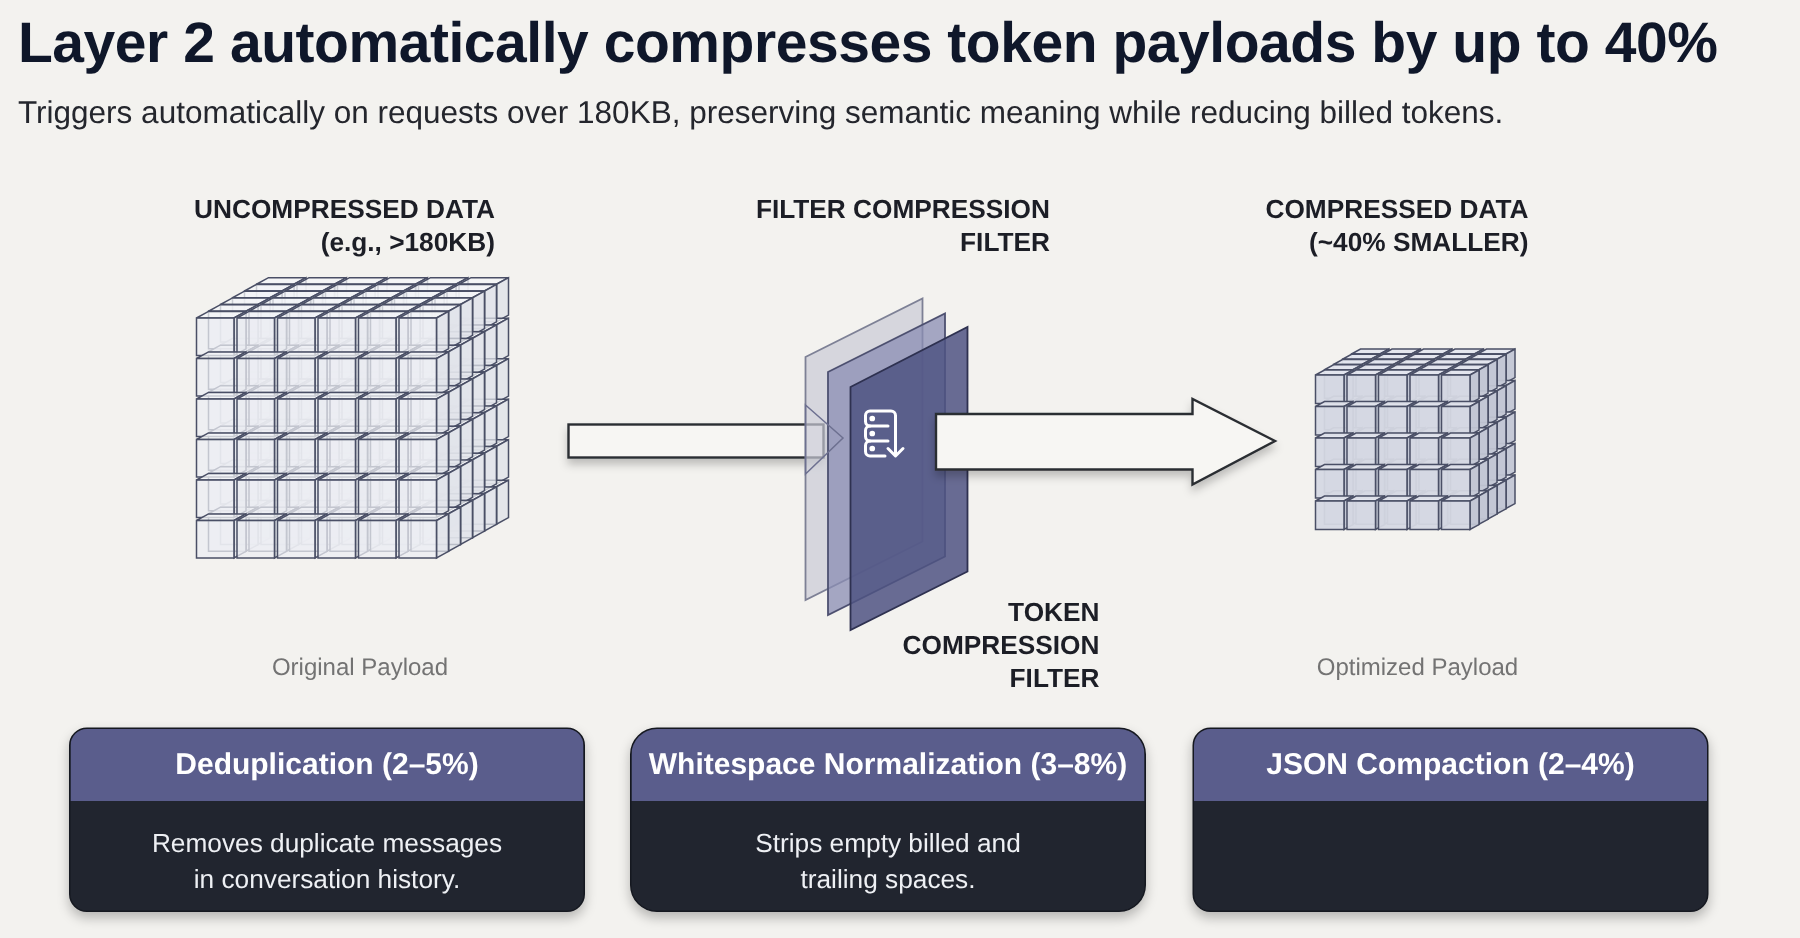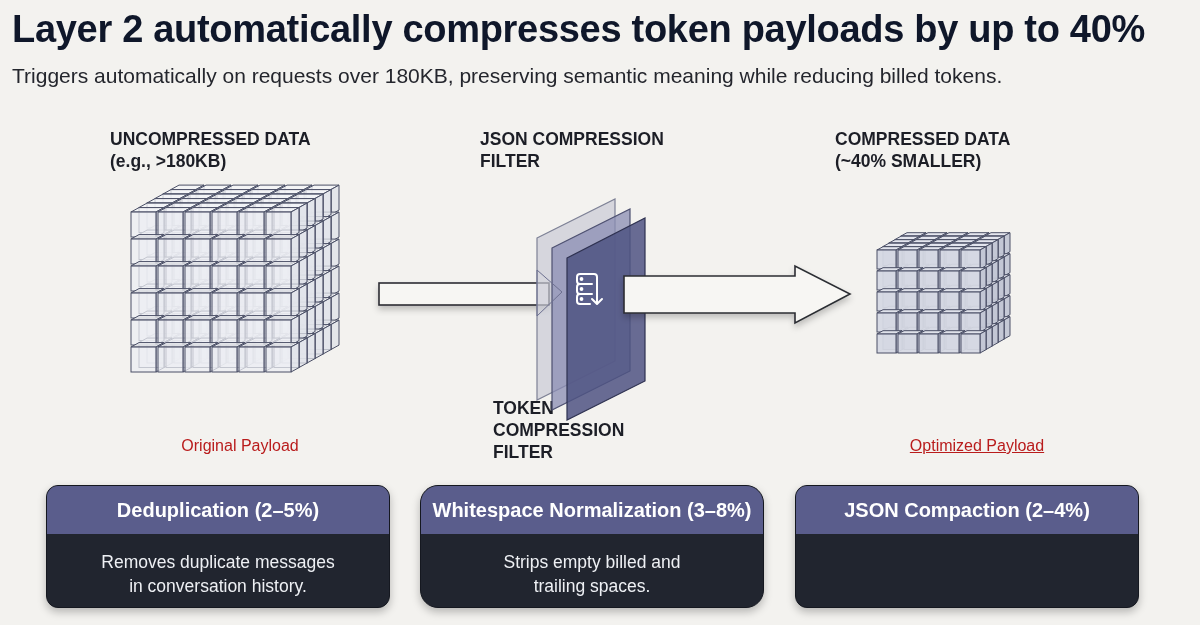--- a/index.html
+++ b/index.html
@@ -13,26 +13,26 @@
   .title {
     position:absolute; left:12px; top:8px;
     font-size:38px; font-weight:bold; letter-spacing:-0.3px;
     color:#0f172a; white-space:nowrap;
   }
   .subtitle {
     position:absolute; left:12px; top:64px;
     font-size:21px; color:#24262d; white-space:nowrap;
   }
   .label-caps {
-    position:absolute; text-align:left;
+    position:absolute; text-align:right;
     font-size:17.5px; font-weight:bold; line-height:22px;
     color:#1c1e26; white-space:nowrap;
   }
   .caption {
-    position:absolute; text-align:center; font-size:16px; color:#b91c1c; white-space:nowrap;
+    position:absolute; text-align:center; font-size:16px; color:#737373; white-space:nowrap;
   }
   svg.diagram { position:absolute; left:0; top:0; }
   .card {
     position:absolute; top:485px; height:121px;
     border-radius:12px; overflow:hidden;
     background:#21252f;
     border:1px solid #151820;
     box-shadow:0 4px 8px rgba(0,0,0,0.25);
   }
   .card-head {
@@ -52,34 +52,34 @@
 <div class="title">Layer 2 automatically compresses token payloads by up to 40%</div>
 <div class="subtitle">Triggers automatically on requests over 180KB, preserving semantic meaning while reducing billed tokens.</div>
 
 <div class="label-caps" style="left:110px; top:128px; width:220px;">
   <div>UNCOMPRESSED DATA</div>
   <div>(e.g., &gt;180KB)</div>
 </div>
 <div class="caption" style="left:150px; top:437px; width:180px;">Original Payload</div>
 
 <div class="label-caps" style="left:480px; top:128px; width:220px;">
-  <div>JSON COMPRESSION</div>
+  <div>FILTER COMPRESSION</div>
   <div>FILTER</div>
 </div>
 <div class="label-caps" style="left:493px; top:397px; width:240px; line-height:22px;">
   <div>TOKEN</div>
   <div>COMPRESSION</div>
   <div>FILTER</div>
 </div>
 
-<div class="label-caps" style="left:835px; top:128px; width:220px;">
+<div class="label-caps" style="left:799px; top:128px; width:220px;">
   <div>COMPRESSED DATA</div>
   <div>(~40% SMALLER)</div>
 </div>
-<div class="caption" style="left:887px; top:437px; width:180px;text-decoration:underline;">Optimized Payload</div>
+<div class="caption" style="left:855px; top:437px; width:180px;">Optimized Payload</div>
 
 <svg class="diagram" width="1200" height="625">
   <defs>
     <filter id="sh" x="-10%" y="-10%" width="130%" height="160%">
       <feDropShadow dx="0" dy="4" stdDeviation="3" flood-color="#000" flood-opacity="0.22"></feDropShadow>
     </filter>
   </defs>
 
   <g id="big-cube">
       <g>

